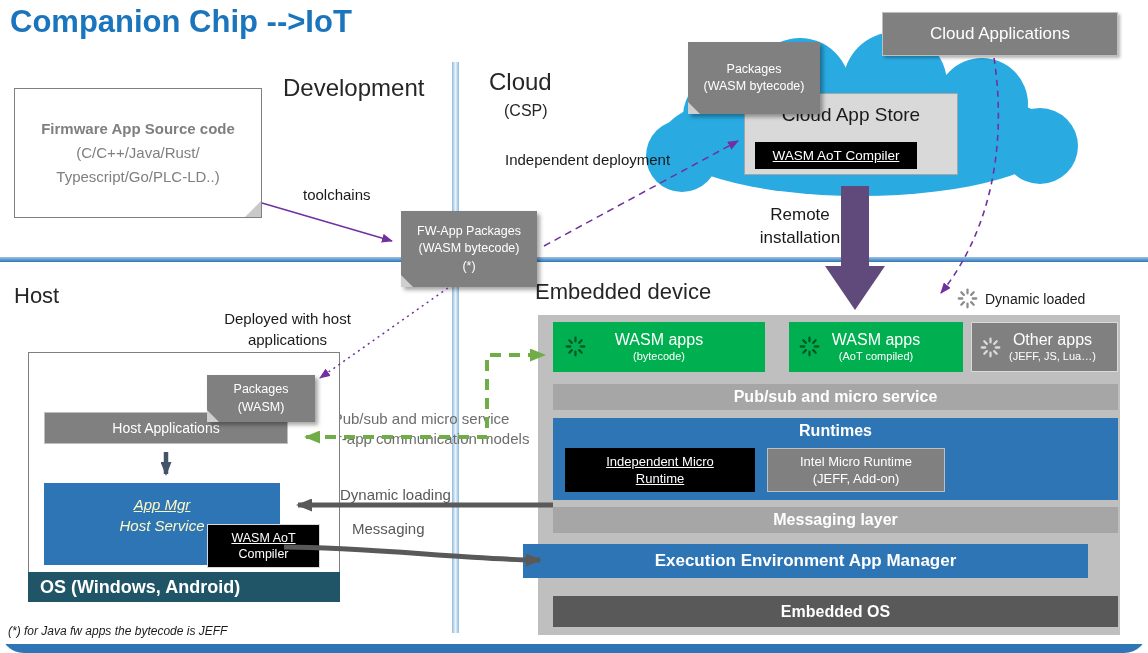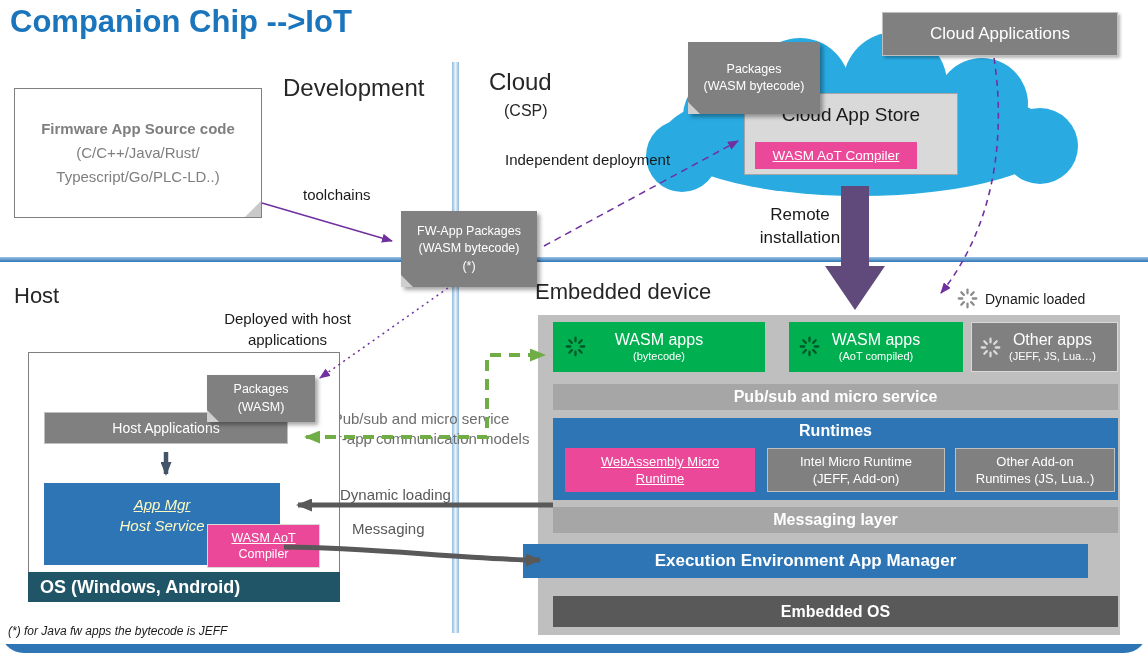--- a/index.html
+++ b/index.html
@@ -16,21 +16,21 @@
   .note::after { content:""; position:absolute; left:0; bottom:0; width:0; height:0;
           border-bottom:12px solid #cfcfcf; border-right:12px solid transparent; }
   .srcbox { position:absolute; background:#fff; border:1.5px solid #7f7f7f; display:flex;
           flex-direction:column; justify-content:center; text-align:center; color:#7f7f7f;
           font-size:15px; line-height:1.6; }
   .srcbox::after { content:""; position:absolute; right:0; bottom:0; width:0; height:0;
           border-left:16px solid transparent; border-bottom:16px solid #c9c9c9; }
   .graybox { position:absolute; background:#808080; border:1px solid #bfbfbf; color:#fff;
           display:flex; align-items:center; justify-content:center; text-align:center; }
   .bluebox { position:absolute; background:#2E75B6; color:#fef9c3;font-style:italic; }
-  .greenbox { position:absolute; background:#ec4899; color:#fff; display:flex;
+  .greenbox { position:absolute; background:#000000; color:#fff; display:flex;
           align-items:center; justify-content:center; text-align:center; }
   .bar { position:absolute; color:#fff; font-weight:bold; display:flex; align-items:center;
           justify-content:center; text-align:center; }
   .appbox { position:absolute; color:#fff; display:flex; align-items:center;
           justify-content:center; }
   .appbox .txt { display:flex; flex-direction:column; align-items:center; line-height:1.25; }
   .appbox .t1 { font-size:16px; }
   .appbox .t2 { font-size:11px; }
   .u { text-decoration:underline; }
   .spin { position:absolute; width:21px; height:21px; }
@@ -182,30 +182,26 @@
   </div>
 
   <div class="bar" style="left:553px;top:384px;width:565px;height:26px;background:#A6A6A6;font-size:16px">
     <span>Pub/sub and micro service</span>
   </div>
 
   <div class="abs" style="left:553px;top:418px;width:565px;height:82px;background:#2E75B6">
     <div style="text-align:center;color:#fff;font-weight:bold;font-size:16px;margin-top:4px">Runtimes</div>
   </div>
   <div class="greenbox" style="left:565px;top:448px;width:190px;height:44px;font-size:13px;line-height:17px;flex-direction:column">
-    <div class="u">WebAssembly Micro</div>
+    <div class="u">Independent Micro</div>
     <div class="u">Runtime</div>
   </div>
   <div class="graybox" style="left:767px;top:448px;width:178px;height:44px;font-size:13px;line-height:17px;flex-direction:column">
     <div>Intel Micro Runtime</div>
     <div>(JEFF, Add-on)</div>
-  </div>
-  <div class="graybox" style="left:955px;top:448px;width:160px;height:44px;font-size:13px;line-height:17px;flex-direction:column">
-    <div>Other Add-on</div>
-    <div>Runtimes (JS, Lua..)</div>
   </div>
 
   <div class="bar" style="left:553px;top:507px;width:565px;height:26px;background:#A6A6A6;font-size:16px">
     <span>Messaging layer</span>
   </div>
   <div class="bar" style="left:523px;top:544px;width:565px;height:34px;background:#2E75B6;font-size:17px">
     <span>Execution Environment App Manager</span>
   </div>
   <div class="bar" style="left:553px;top:596px;width:565px;height:31px;background:#595959;font-size:16px">
     <span>Embedded OS</span>

